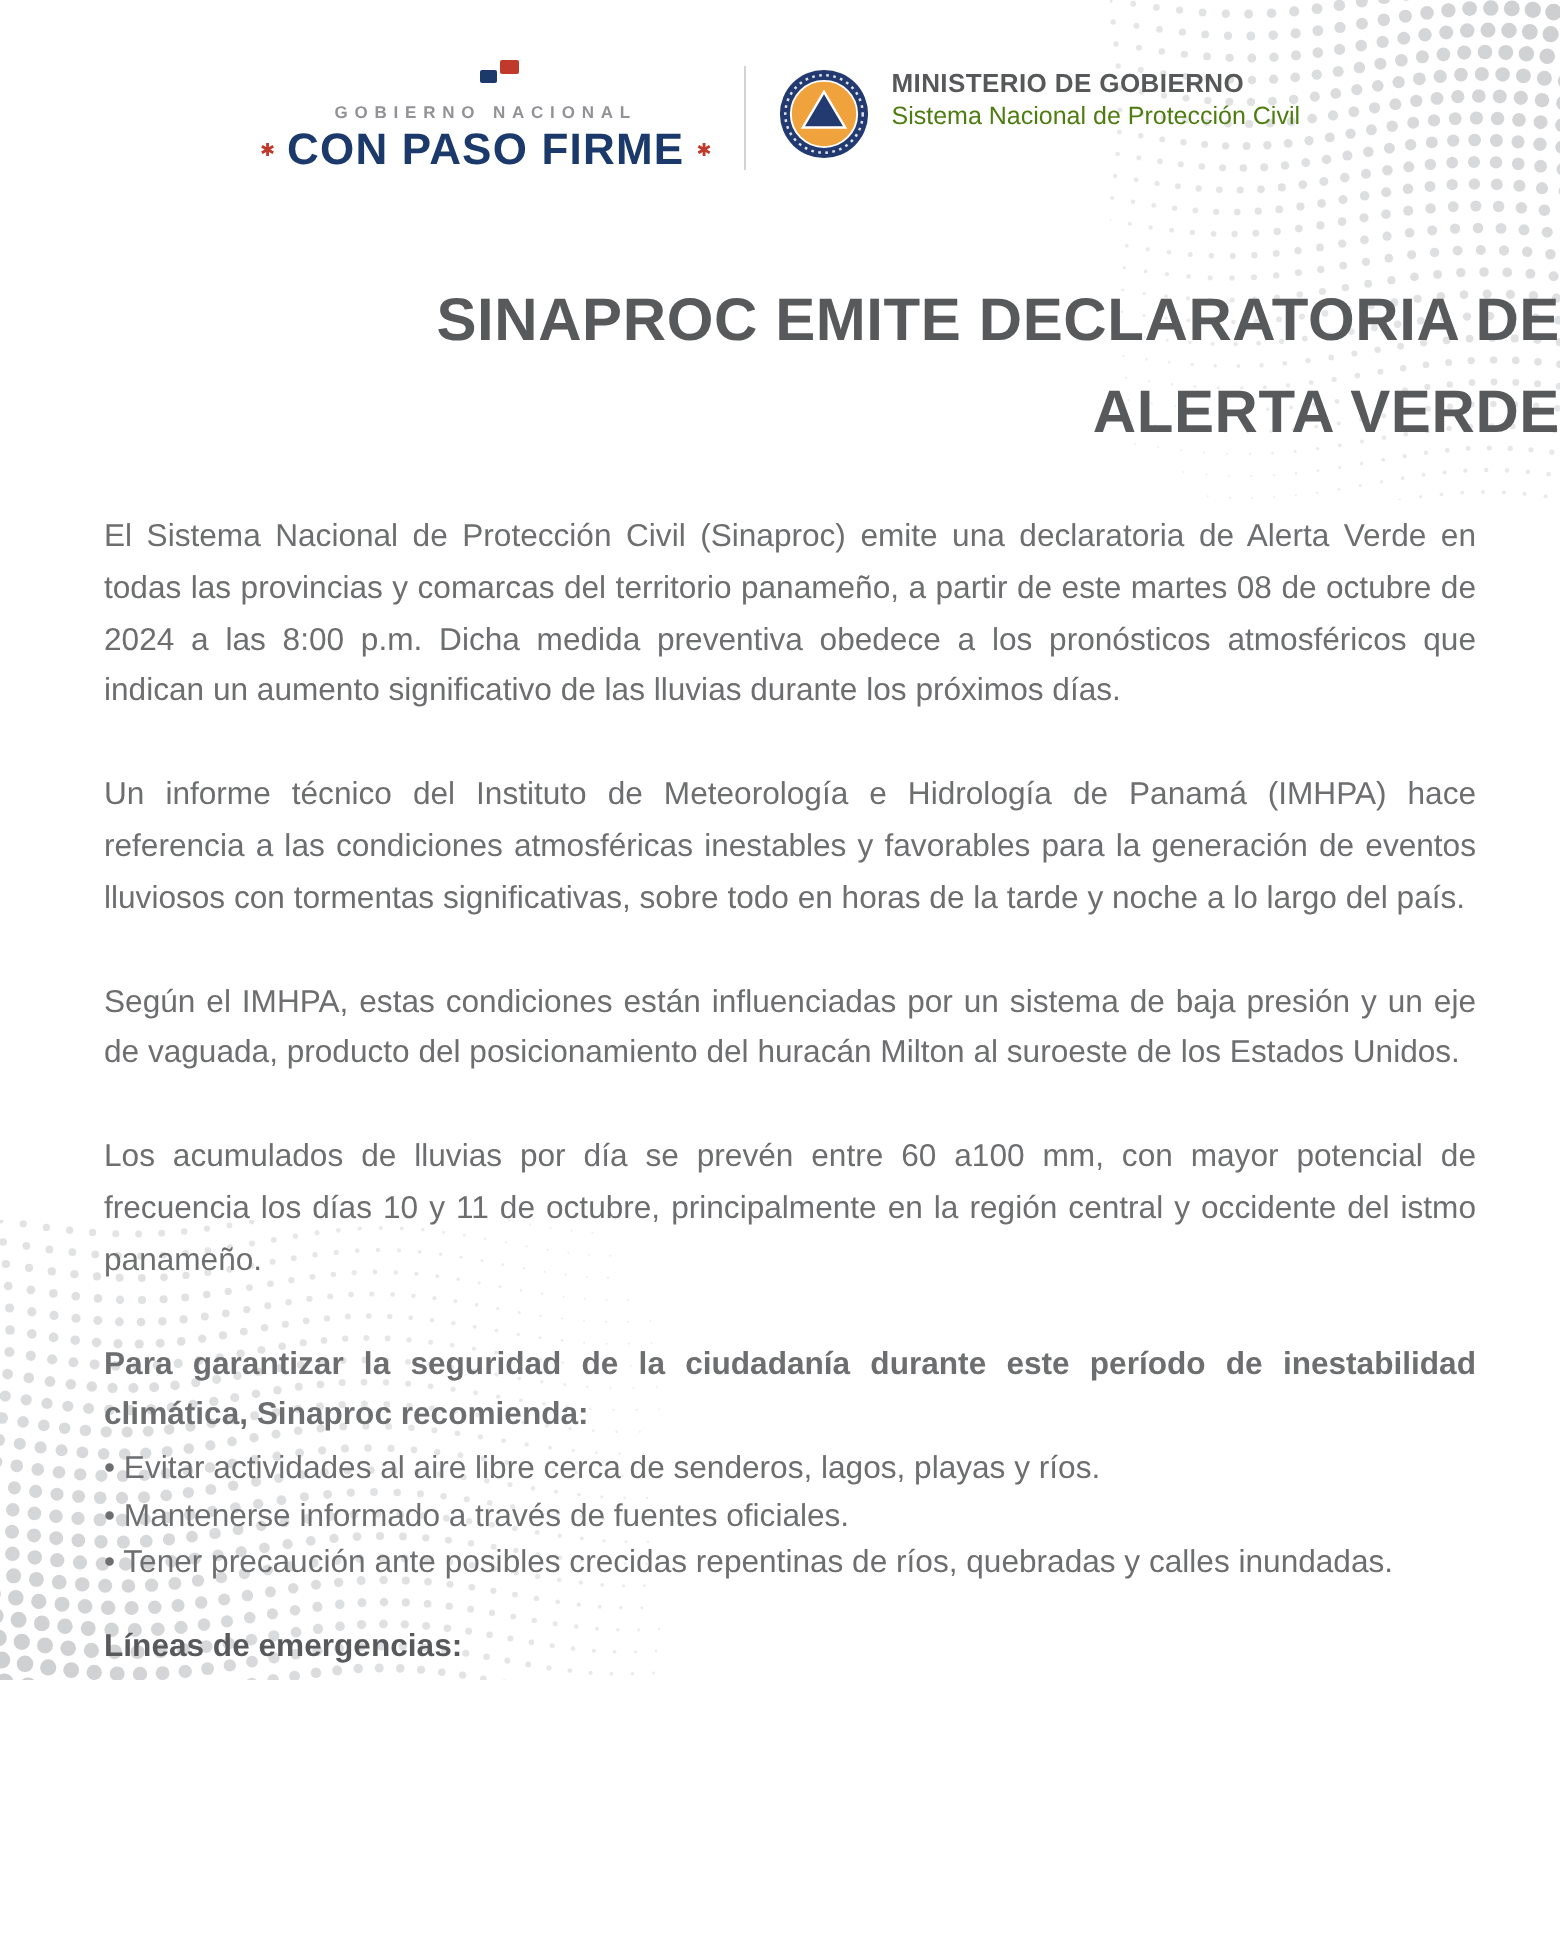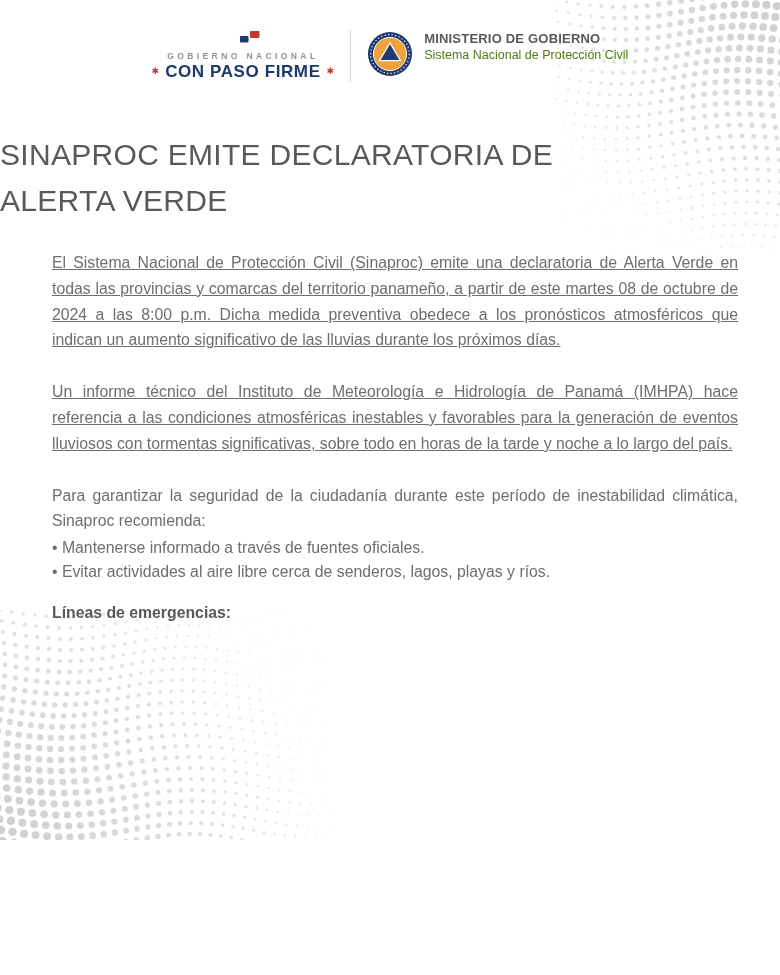--- a/index.html
+++ b/index.html
@@ -12,34 +12,34 @@
   .halftone-tr { position:absolute; top:0; right:0; pointer-events:none; }
   .halftone-bl { position:absolute; bottom:0; left:0; pointer-events:none; }
 
   
   .header { position:relative; display:flex; justify-content:center; align-items:center; padding-top:30px; gap:16px; z-index:2; }
   .brand-left { display:flex; flex-direction:column; align-items:center; }
   .flag-wrap { transform:translateX(8px); margin-bottom:2px; }
   .brand-top-line { font-size:8.5px; font-weight:700; letter-spacing:3.4px; color:#909295; white-space:nowrap; }
   .brand-main-row { display:flex; align-items:center; gap:6px; margin-top:1px; }
   .star { color:#c0392b; font-size:9px; line-height:1; }
-  .brand-main-line { font-size:17px; font-weight:800; color:#1b3a6b; letter-spacing:0.6px; white-space:nowrap; }
+  .brand-main-line { font-size:22px; font-weight:800; color:#1b3a6b; letter-spacing:0.6px; white-space:nowrap; }
   .divider { width:1px; height:52px; background:#d4d4d4; }
   .brand-right { display:flex; align-items:flex-start; gap:11px; }
   .ministry-text { display:flex; flex-direction:column; }
   .ministry-title { font-size:13px; font-weight:700; color:#57585a; letter-spacing:0.2px; }
   .ministry-subtitle { font-size:12.5px; color:#4d7c0f; margin-top:2px; }
 
   
-  .doc-title { position:relative; z-index:2; margin-top:50px; text-align:left; color:#58595b; font-weight:400; font-size:30px; line-height:46px; letter-spacing:0.3px; }
+  .doc-title { position:relative; z-index:2; margin-top:50px; text-align:right; color:#58595b; font-weight:700; font-size:30px; line-height:46px; letter-spacing:0.3px; }
 
   
   .article { position:relative; z-index:2; width:686px; margin:26px 0 0 52px; color:#6d6e70; font-size:15.8px; line-height:25.8px; }
-  .para { margin:0 0 26px; text-align:justify;text-decoration:underline; }
-  .para-intro { margin:0; text-align:justify; }
+  .para { margin:0 0 26px; text-align:justify; }
+  .para-intro { margin:0; text-align:justify;font-weight:bold; }
   .rec-list { margin:2px 0 14px; }
   .rec { line-height:23.6px; }
   .closing { margin:12px 0 0; text-align:justify; }
   .emergency { margin-top:18px; color:#58595b; font-weight:700; line-height:24.5px; }
 
   .footer-line { position:absolute; left:46px; top:940px; width:691px; height:2px; background:#a85751; opacity:0.8; z-index:2; }
 </style>
 </head>
 <body>
 
@@ -1380,24 +1380,27 @@
   </div>
 
   <h1 class="doc-title">
     <span>SINAPROC EMITE DECLARATORIA DE</span><br>
     <span>ALERTA VERDE</span>
   </h1>
 
   <div class="article">
     <p class="para">El Sistema Nacional de Protección Civil (Sinaproc) emite una declaratoria de Alerta Verde en todas las provincias y comarcas del territorio panameño, a partir de este martes 08 de octubre de 2024 a las 8:00 p.m. Dicha medida preventiva obedece a los pronósticos atmosféricos que indican un aumento significativo de las lluvias durante los próximos días.</p>
     <p class="para">Un informe técnico del Instituto de Meteorología e Hidrología de Panamá (IMHPA) hace referencia a las condiciones atmosféricas inestables y favorables para la generación de eventos lluviosos con tormentas significativas, sobre todo en horas de la tarde y noche a lo largo del país.</p>
+    <p class="para">Según el IMHPA, estas condiciones están influenciadas por un sistema de baja presión y un eje de vaguada, producto del posicionamiento del huracán Milton al suroeste de los Estados Unidos.</p>
+    <p class="para">Los acumulados de lluvias por día se prevén entre 60 a100 mm, con mayor potencial de frecuencia los días 10 y 11 de octubre, principalmente en la región central y occidente del istmo panameño.</p>
     <p class="para-intro">Para garantizar la seguridad de la ciudadanía durante este período de inestabilidad climática, Sinaproc recomienda:</p>
     <div class="rec-list">
+      <div class="rec">• Evitar actividades al aire libre cerca de senderos, lagos, playas y ríos.</div>
       <div class="rec">• Mantenerse informado a través de fuentes oficiales.</div>
-      <div class="rec">• Evitar actividades al aire libre cerca de senderos, lagos, playas y ríos.</div>
+      <div class="rec">• Tener precaución ante posibles crecidas repentinas de ríos, quebradas y calles inundadas.</div>
     </div>
     <div class="emergency">
       <div>Líneas de emergencias:</div>
 
     </div>
 
   </div>
 
   <div class="footer-line"></div>
 </div>

